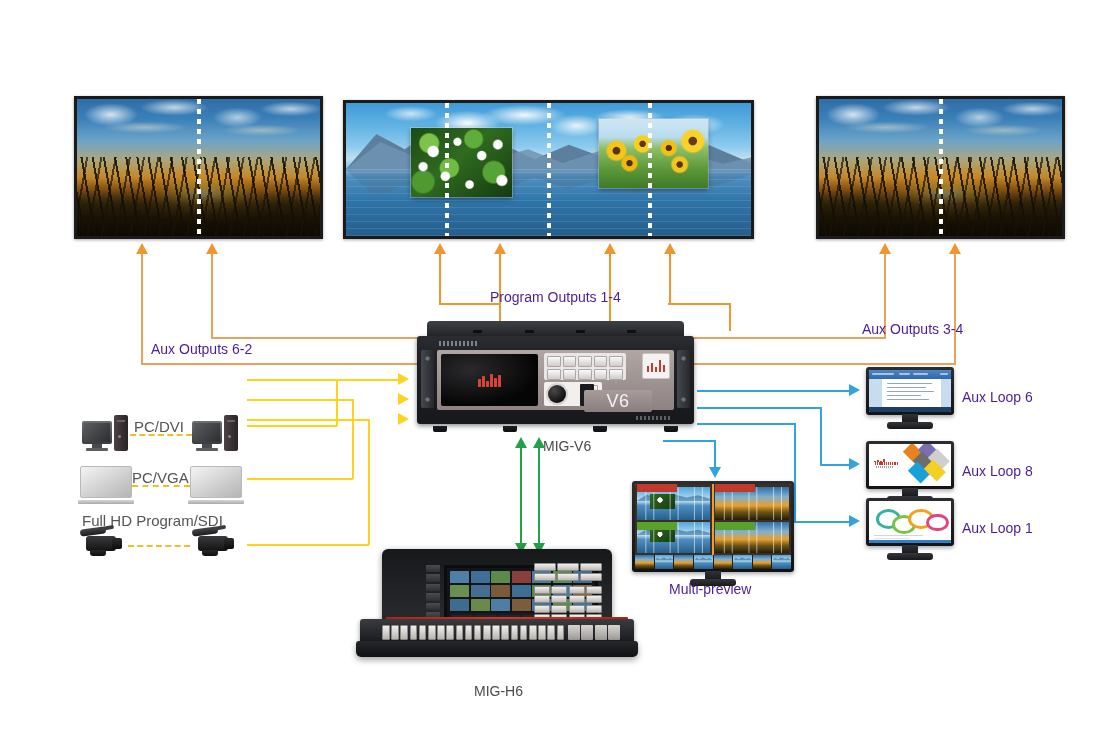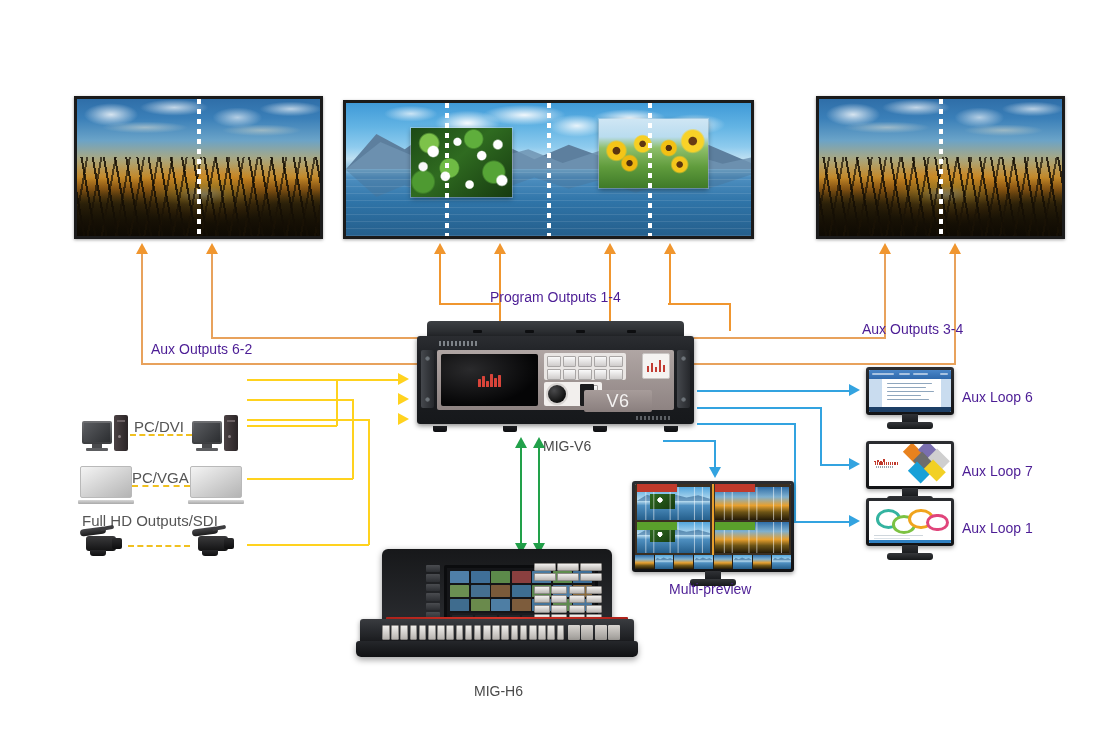--- a/index.html
+++ b/index.html
@@ -517,21 +517,21 @@
     <div class="p"></div>
       <div class="b"></div>
   </div>
   <div class="abs lapico" style="left:190px;top:466px;width:52px;height:38px;">
     <div class="p"></div>
       <div class="b"></div>
   </div>
   <div class="abs ln h dash" style="left:132px;top:485px;width:58px;border-color:#f0c020;"></div>
   <div class="abs lbl src" style="left:132px;top:469px;">PC/VGA</div>
 
-  <div class="abs lbl src" style="left:82px;top:512px;">Full HD Outputs/SDI</div>
+  <div class="abs lbl src" style="left:82px;top:512px;">Full HD Program/SDI</div>
   <div class="abs camico" style="left:78px;top:526px;width:48px;height:32px;">
     <div class="hood"></div>
       <div class="mic"></div>
       <div class="body"></div>
       <div class="lens"></div>
       <div class="grip"></div>
   </div>
   <div class="abs camico" style="left:190px;top:526px;width:48px;height:32px;">
     <div class="hood"></div>
       <div class="mic"></div>
@@ -603,21 +603,21 @@
               <b style="height:100%"></b>
             </div>
         <div class="ttl"></div>
             <div class="ttl2"></div>
       </div>
     </div>
       </div>
     <div class="stand"></div>
       <div class="foot"></div>
   </div>
-  <div class="abs lbl" style="left:962px;top:463px;">Aux Loop 7</div>
+  <div class="abs lbl" style="left:962px;top:463px;">Aux Loop 8</div>
 
   <div class="abs mon" style="left:866px;top:498px;width:88px;height:62px;">
     <div class="bez">
         <div class="scr">
       <div class="s-circ">
         <div class="c" style="left:8%;top:18%;width:24%;height:34%;border-width:3px;border-color:#34b3a0;"></div>
         <div class="c" style="left:28%;top:34%;width:22%;height:30%;border-width:3px;border-color:#7cc242;"></div>
         <div class="c" style="left:48%;top:18%;width:24%;height:34%;border-width:3px;border-color:#f0a41e;"></div>
         <div class="c" style="left:70%;top:30%;width:20%;height:28%;border-width:3px;border-color:#e0457b;"></div>
         <div class="ln1"></div>

